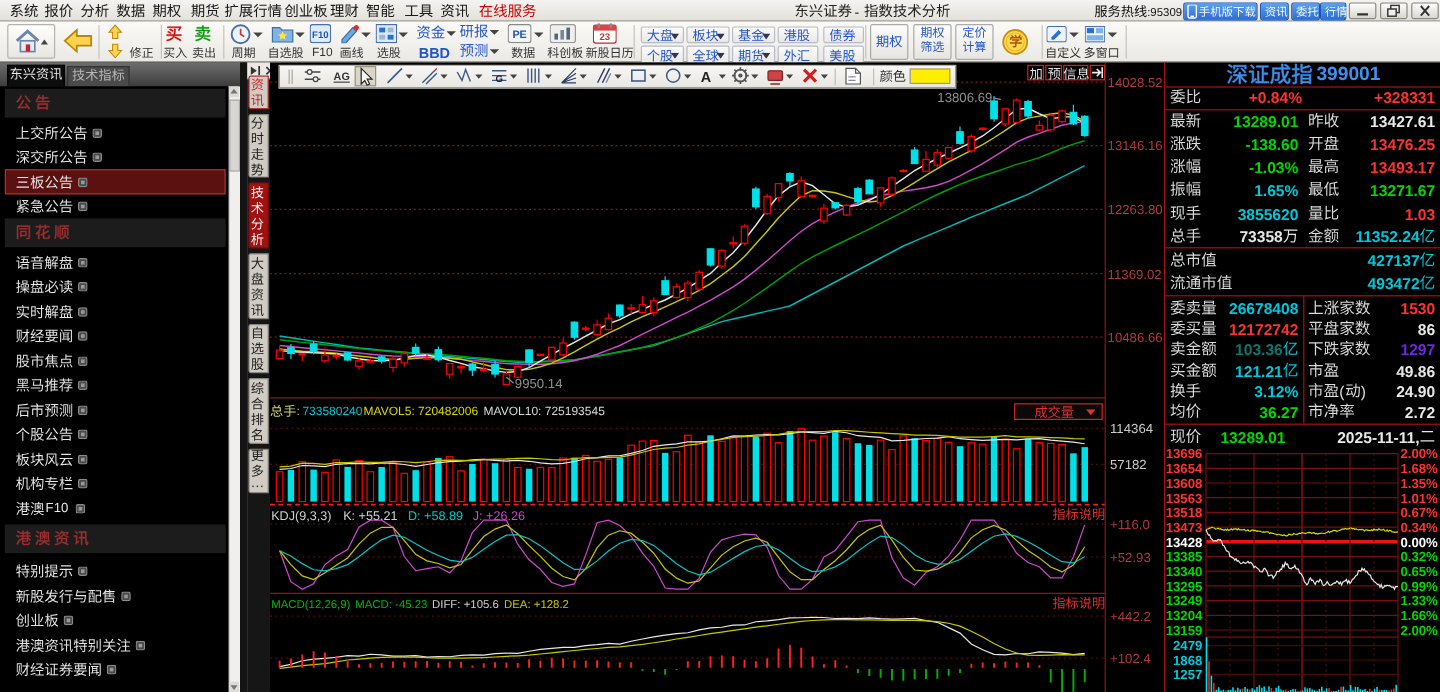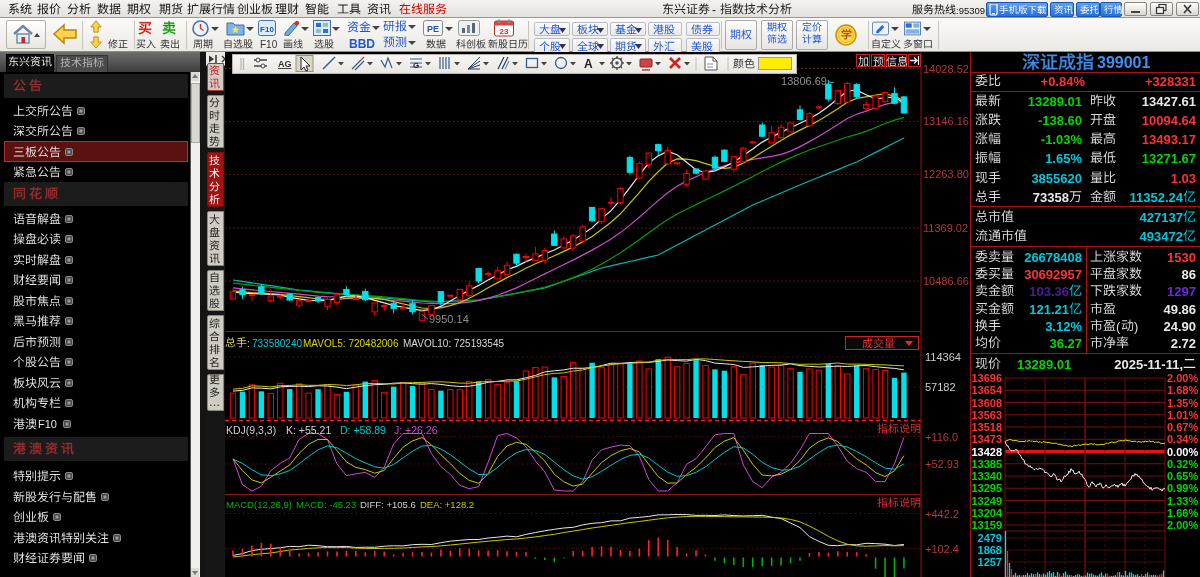--- a/index.html
+++ b/index.html
@@ -1722,21 +1722,21 @@
     </div>
     <div style="position:absolute;left:1090px;top:93.5px;width:26px;height:13px;line-height:0">
       <svg width="26" height="13" viewBox="0 0 26 13" style="overflow:visible">
         <g fill="#dcdcdc" transform="translate(0,11.18) scale(0.013,-0.013)">
           <use href="#g6628" x="0"></use>
           <use href="#g6536" x="1000"></use>
         </g>
       </svg>
     </div>
     <div style="position:absolute;right:118px;top:112.8px;font:bold 13px 'Liberation Sans',sans-serif;color:#00d800;white-space:pre;line-height:15px">-138.60</div>
-    <div style="position:absolute;right:4px;top:112.8px;font:bold 13px 'Liberation Sans',sans-serif;color:#ff3232;white-space:pre;line-height:15px">10094.64</div>
+    <div style="position:absolute;right:4px;top:112.8px;font:bold 13px 'Liberation Sans',sans-serif;color:#ff3232;white-space:pre;line-height:15px">13476.25</div>
     <div style="position:absolute;left:975px;top:112.8px;width:26px;height:13px;line-height:0">
       <svg width="26" height="13" viewBox="0 0 26 13" style="overflow:visible">
         <g fill="#dcdcdc" transform="translate(0,11.18) scale(0.013,-0.013)">
           <use href="#g6da8" x="0"></use>
           <use href="#g8dcc" x="1000"></use>
         </g>
       </svg>
     </div>
     <div style="position:absolute;left:1090px;top:112.8px;width:26px;height:13px;line-height:0">
       <svg width="26" height="13" viewBox="0 0 26 13" style="overflow:visible">
@@ -1890,42 +1890,42 @@
     <div style="position:absolute;right:4px;top:250px;font:bold 13px 'Liberation Sans',sans-serif;color:#ff3232;white-space:pre;line-height:15px">1530</div>
     <div style="position:absolute;left:975px;top:267.2px;width:39px;height:13px;line-height:0">
       <svg width="39" height="13" viewBox="0 0 39 13" style="overflow:visible">
         <g fill="#dcdcdc" transform="translate(0,11.18) scale(0.013,-0.013)">
           <use href="#g59d4" x="0"></use>
           <use href="#g4e70" x="1000"></use>
           <use href="#g91cf" x="2000"></use>
         </g>
       </svg>
     </div>
-    <div style="position:absolute;right:118px;top:267.2px;font:bold 13px 'Liberation Sans',sans-serif;color:#ff3232;white-space:pre;line-height:15px">30692957</div>
+    <div style="position:absolute;right:118px;top:267.2px;font:bold 13px 'Liberation Sans',sans-serif;color:#ff3232;white-space:pre;line-height:15px">12172742</div>
     <div style="position:absolute;left:1090px;top:267.2px;width:52px;height:13px;line-height:0">
       <svg width="52" height="13" viewBox="0 0 52 13" style="overflow:visible">
         <g fill="#dcdcdc" transform="translate(0,11.18) scale(0.013,-0.013)">
           <use href="#g5e73" x="0"></use>
           <use href="#g76d8" x="1000"></use>
           <use href="#g5bb6" x="2000"></use>
           <use href="#g6570" x="3000"></use>
         </g>
       </svg>
     </div>
     <div style="position:absolute;right:4px;top:267.2px;font:bold 13px 'Liberation Sans',sans-serif;color:#e8e8e8;white-space:pre;line-height:15px">86</div>
     <div style="position:absolute;left:975px;top:284.4px;width:39px;height:13px;line-height:0">
       <svg width="39" height="13" viewBox="0 0 39 13" style="overflow:visible">
         <g fill="#dcdcdc" transform="translate(0,11.18) scale(0.013,-0.013)">
           <use href="#g5356" x="0"></use>
           <use href="#g91d1" x="1000"></use>
           <use href="#g989d" x="2000"></use>
         </g>
       </svg>
     </div>
-    <div style="position:absolute;right:131px;top:284.4px;font:bold 13px 'Liberation Sans',sans-serif;color:#4c1d95;white-space:pre;line-height:15px">103.36</div>
+    <div style="position:absolute;right:131px;top:284.4px;font:bold 13px 'Liberation Sans',sans-serif;color:#0f766e;white-space:pre;line-height:15px">103.36</div>
     <div style="position:absolute;left:1069px;top:284.4px;width:13px;height:13px;line-height:0">
       <svg width="13" height="13" viewBox="0 0 13 13" style="overflow:visible">
         <g fill="#00c8dc" transform="translate(0,11.18) scale(0.013,-0.013)">
           <use href="#g4ebf" x="0"></use>
         </g>
       </svg>
     </div>
     <div style="position:absolute;left:1090px;top:284.4px;width:52px;height:13px;line-height:0">
       <svg width="52" height="13" viewBox="0 0 52 13" style="overflow:visible">
         <g fill="#dcdcdc" transform="translate(0,11.18) scale(0.013,-0.013)">

